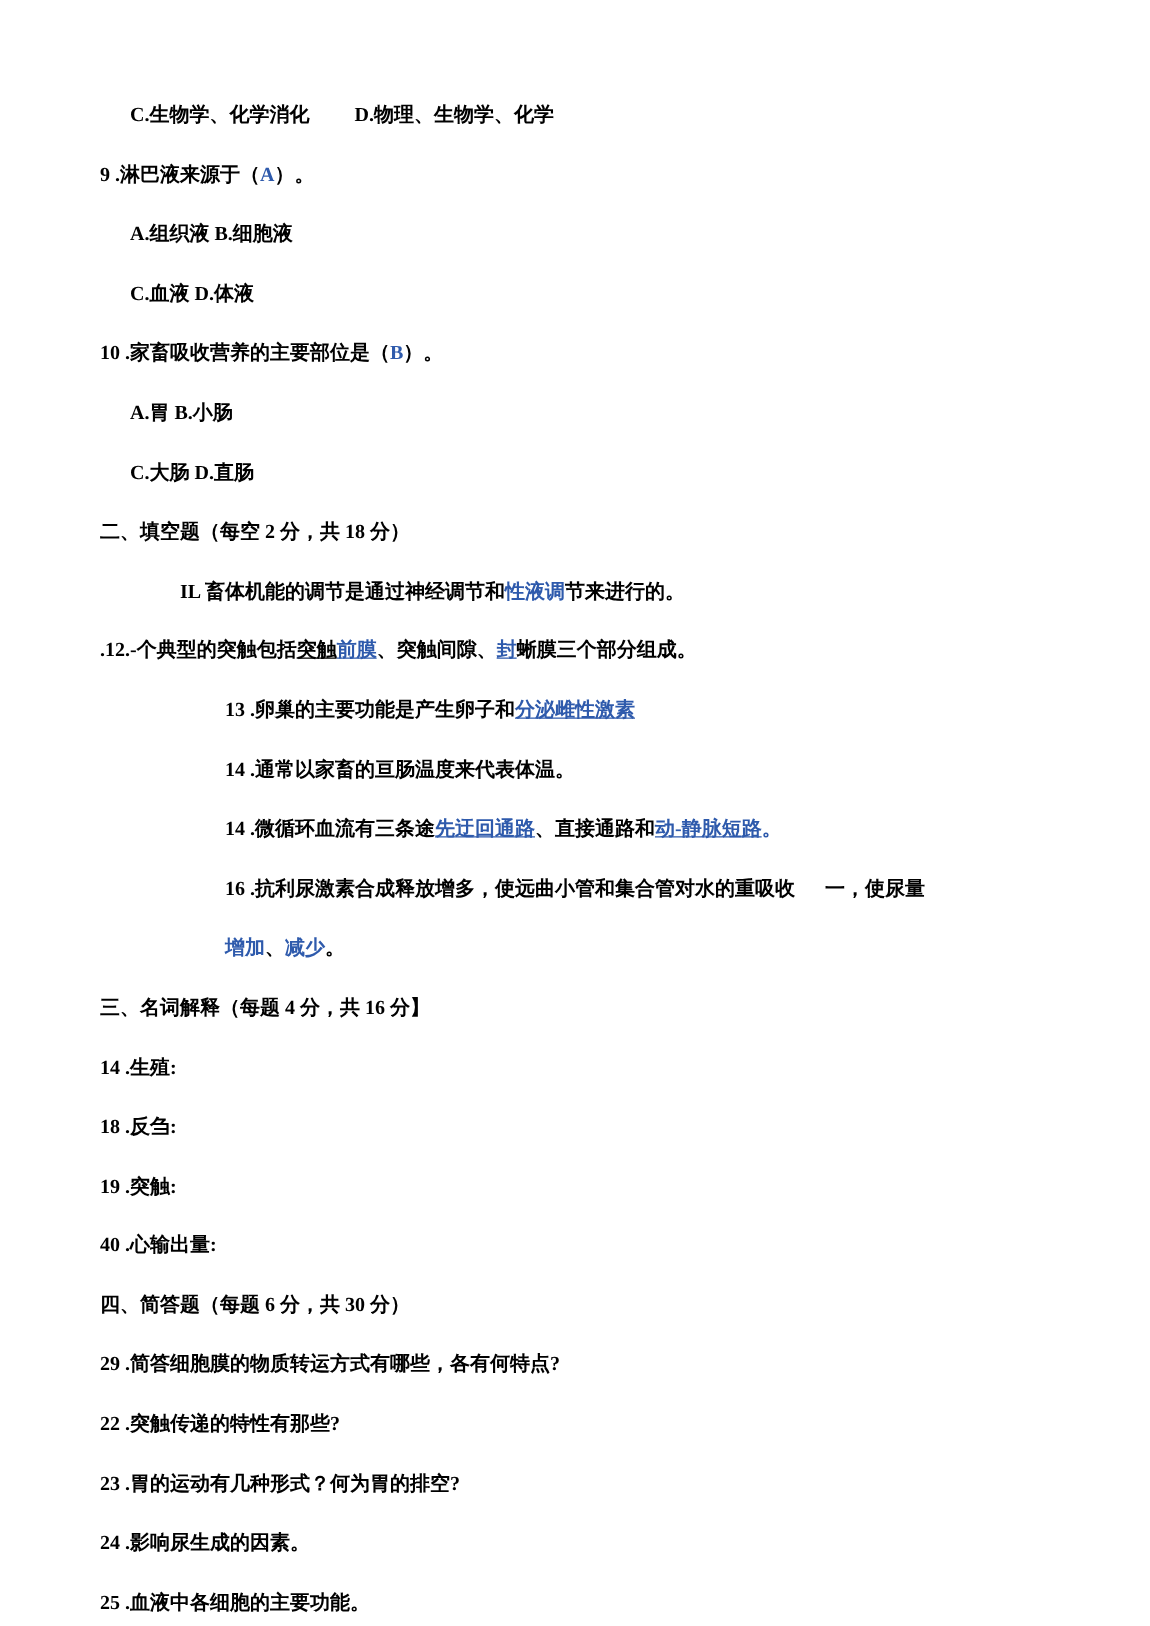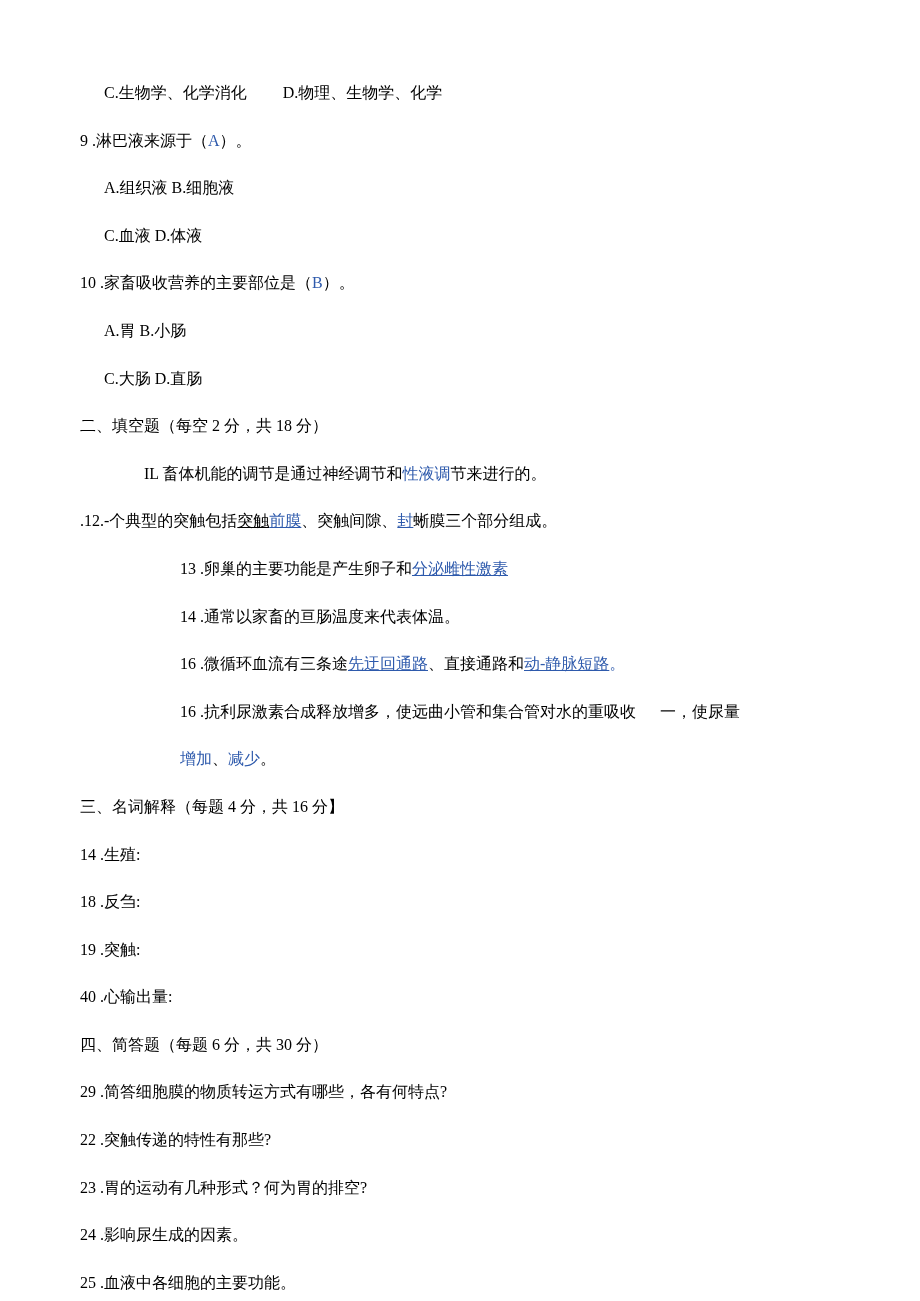--- a/index.html
+++ b/index.html
@@ -11,20 +11,21 @@
       font-family: "SimSun", "宋体", serif;
       font-size: 16px;
       line-height: 1.6;
       color: #000;
       background: #fff;
       width: 920px;
       padding: 80px 80px 40px 80px;
     }
     .line {
       margin-bottom: 22px;
+      font-weight: bold;
     }
     .indent-1 {
       padding-left: 24px;
     }
     .indent-2 {
       padding-left: 64px;
       margin-top: 16px;
     }
     .indent-3 {
       padding-left: 100px;
@@ -69,21 +70,21 @@
   <span>.12.-个典型的突触包括</span><span class="underline">突触</span><span class="blue underline">前膜</span><span>、突触间隙、</span><span class="blue underline">封</span><span>蜥膜三个部分组成。</span>
 </div>
 
 <div class="line indent-3">
   <span>13 .卵巢的主要功能是产生卵子和</span><span class="blue underline">分泌雌性激素</span>
 </div>
 
 <div class="line indent-3">14 .通常以家畜的亘肠温度来代表体温。</div>
 
 <div class="line indent-3">
-  <span>16 .微循环血流有三条途</span><span class="blue underline">先迂回通路</span><span>、直接通路和</span><span class="blue underline">动-静脉短路</span><span class="blue">。</span>
+  <span>14 .微循环血流有三条途</span><span class="blue underline">先迂回通路</span><span>、直接通路和</span><span class="blue underline">动-静脉短路</span><span class="blue">。</span>
 </div>
 
 <div class="line indent-3">
   <span>16 .抗利尿激素合成释放增多，使远曲小管和集合管对水的重吸收</span><span style="display:inline-block;width:24px;"></span><span>一，使尿量</span>
 </div>
 <div class="line indent-3">
   <span class="blue">增加</span><span>、</span><span class="blue">减少</span><span>。</span>
 </div>
 
 <div class="line">三、名词解释（每题 4 分，共 16 分】</div>

